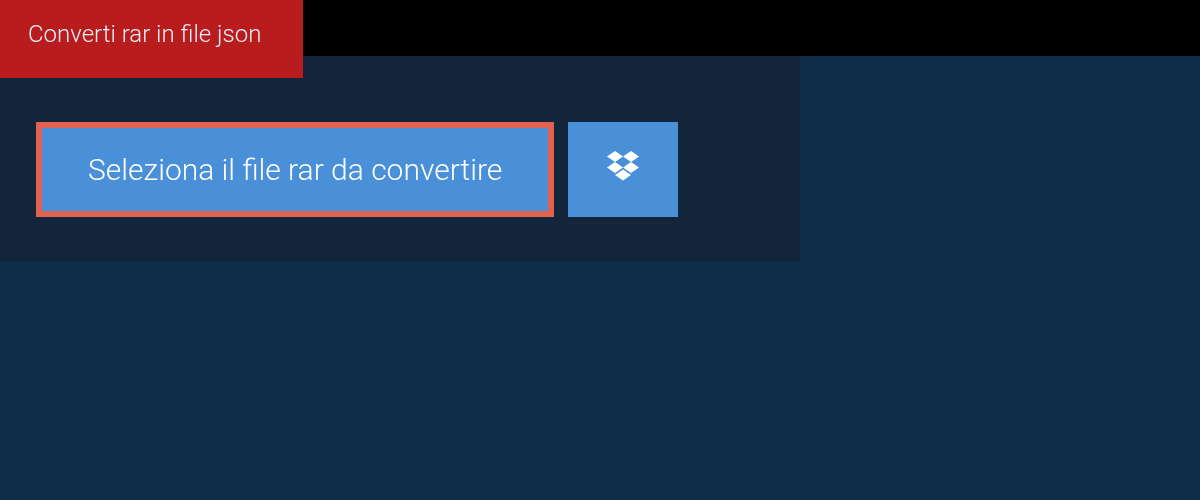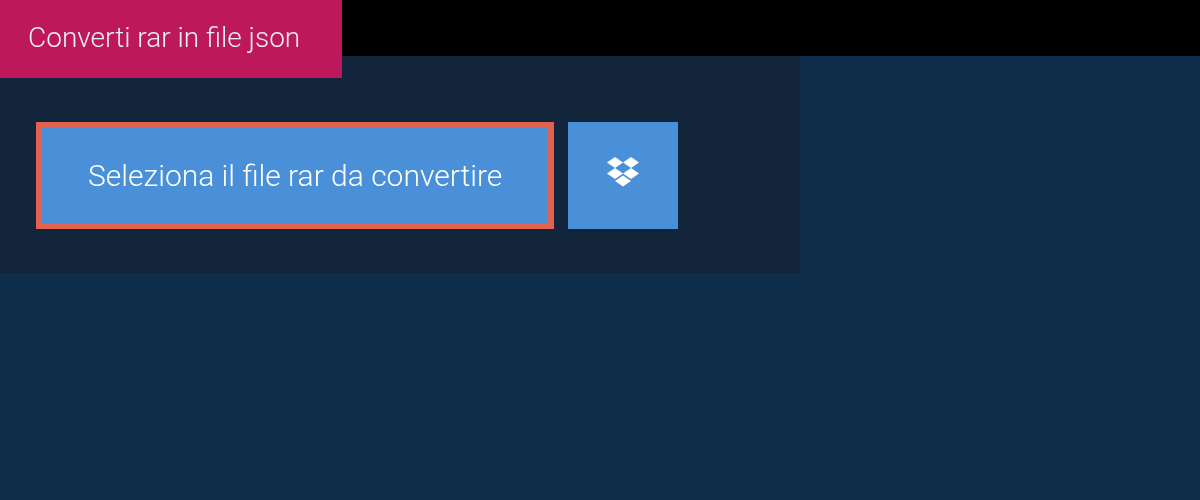--- a/index.html
+++ b/index.html
@@ -10,24 +10,24 @@
       font-family: -apple-system, BlinkMacSystemFont, "Segoe UI", Roboto, Helvetica, Arial, sans-serif;
       font-weight: 300;
       overflow: hidden;
     }
     .tab-bar {
       background: #000000;
       height: 56px;
     }
     .tab {
       display: inline-block;
-      background: #be185d;
+      background: #b91c1c;
       padding: 18px 42px 12px 28px;
       color: #e8eef5;
-      font-size: 28px;
+      font-size: 24px;
       font-weight: 300;
       height: 78px;
       line-height: 1.4;
     }
     .panel {
       background: #13253b;
       padding: 66px 36px 44px 36px;
       width: 800px;
     }
     .button-row {
@@ -39,21 +39,21 @@
       border: 6px solid #e1624e;
       background: #e1624e;
       flex: 0 0 auto;
     }
     .select-file-btn {
       background: #4a90d9;
       color: #ffffff;
       font-size: 30px;
       font-weight: 300;
       border: none;
-      padding: 30px 46px;
+      padding: 24px 46px;
       cursor: pointer;
       display: block;
       font-family: inherit;
     }
     .dropbox-btn {
       background: #4a90d9;
       border: none;
       width: 110px;
       cursor: pointer;
       display: flex;

